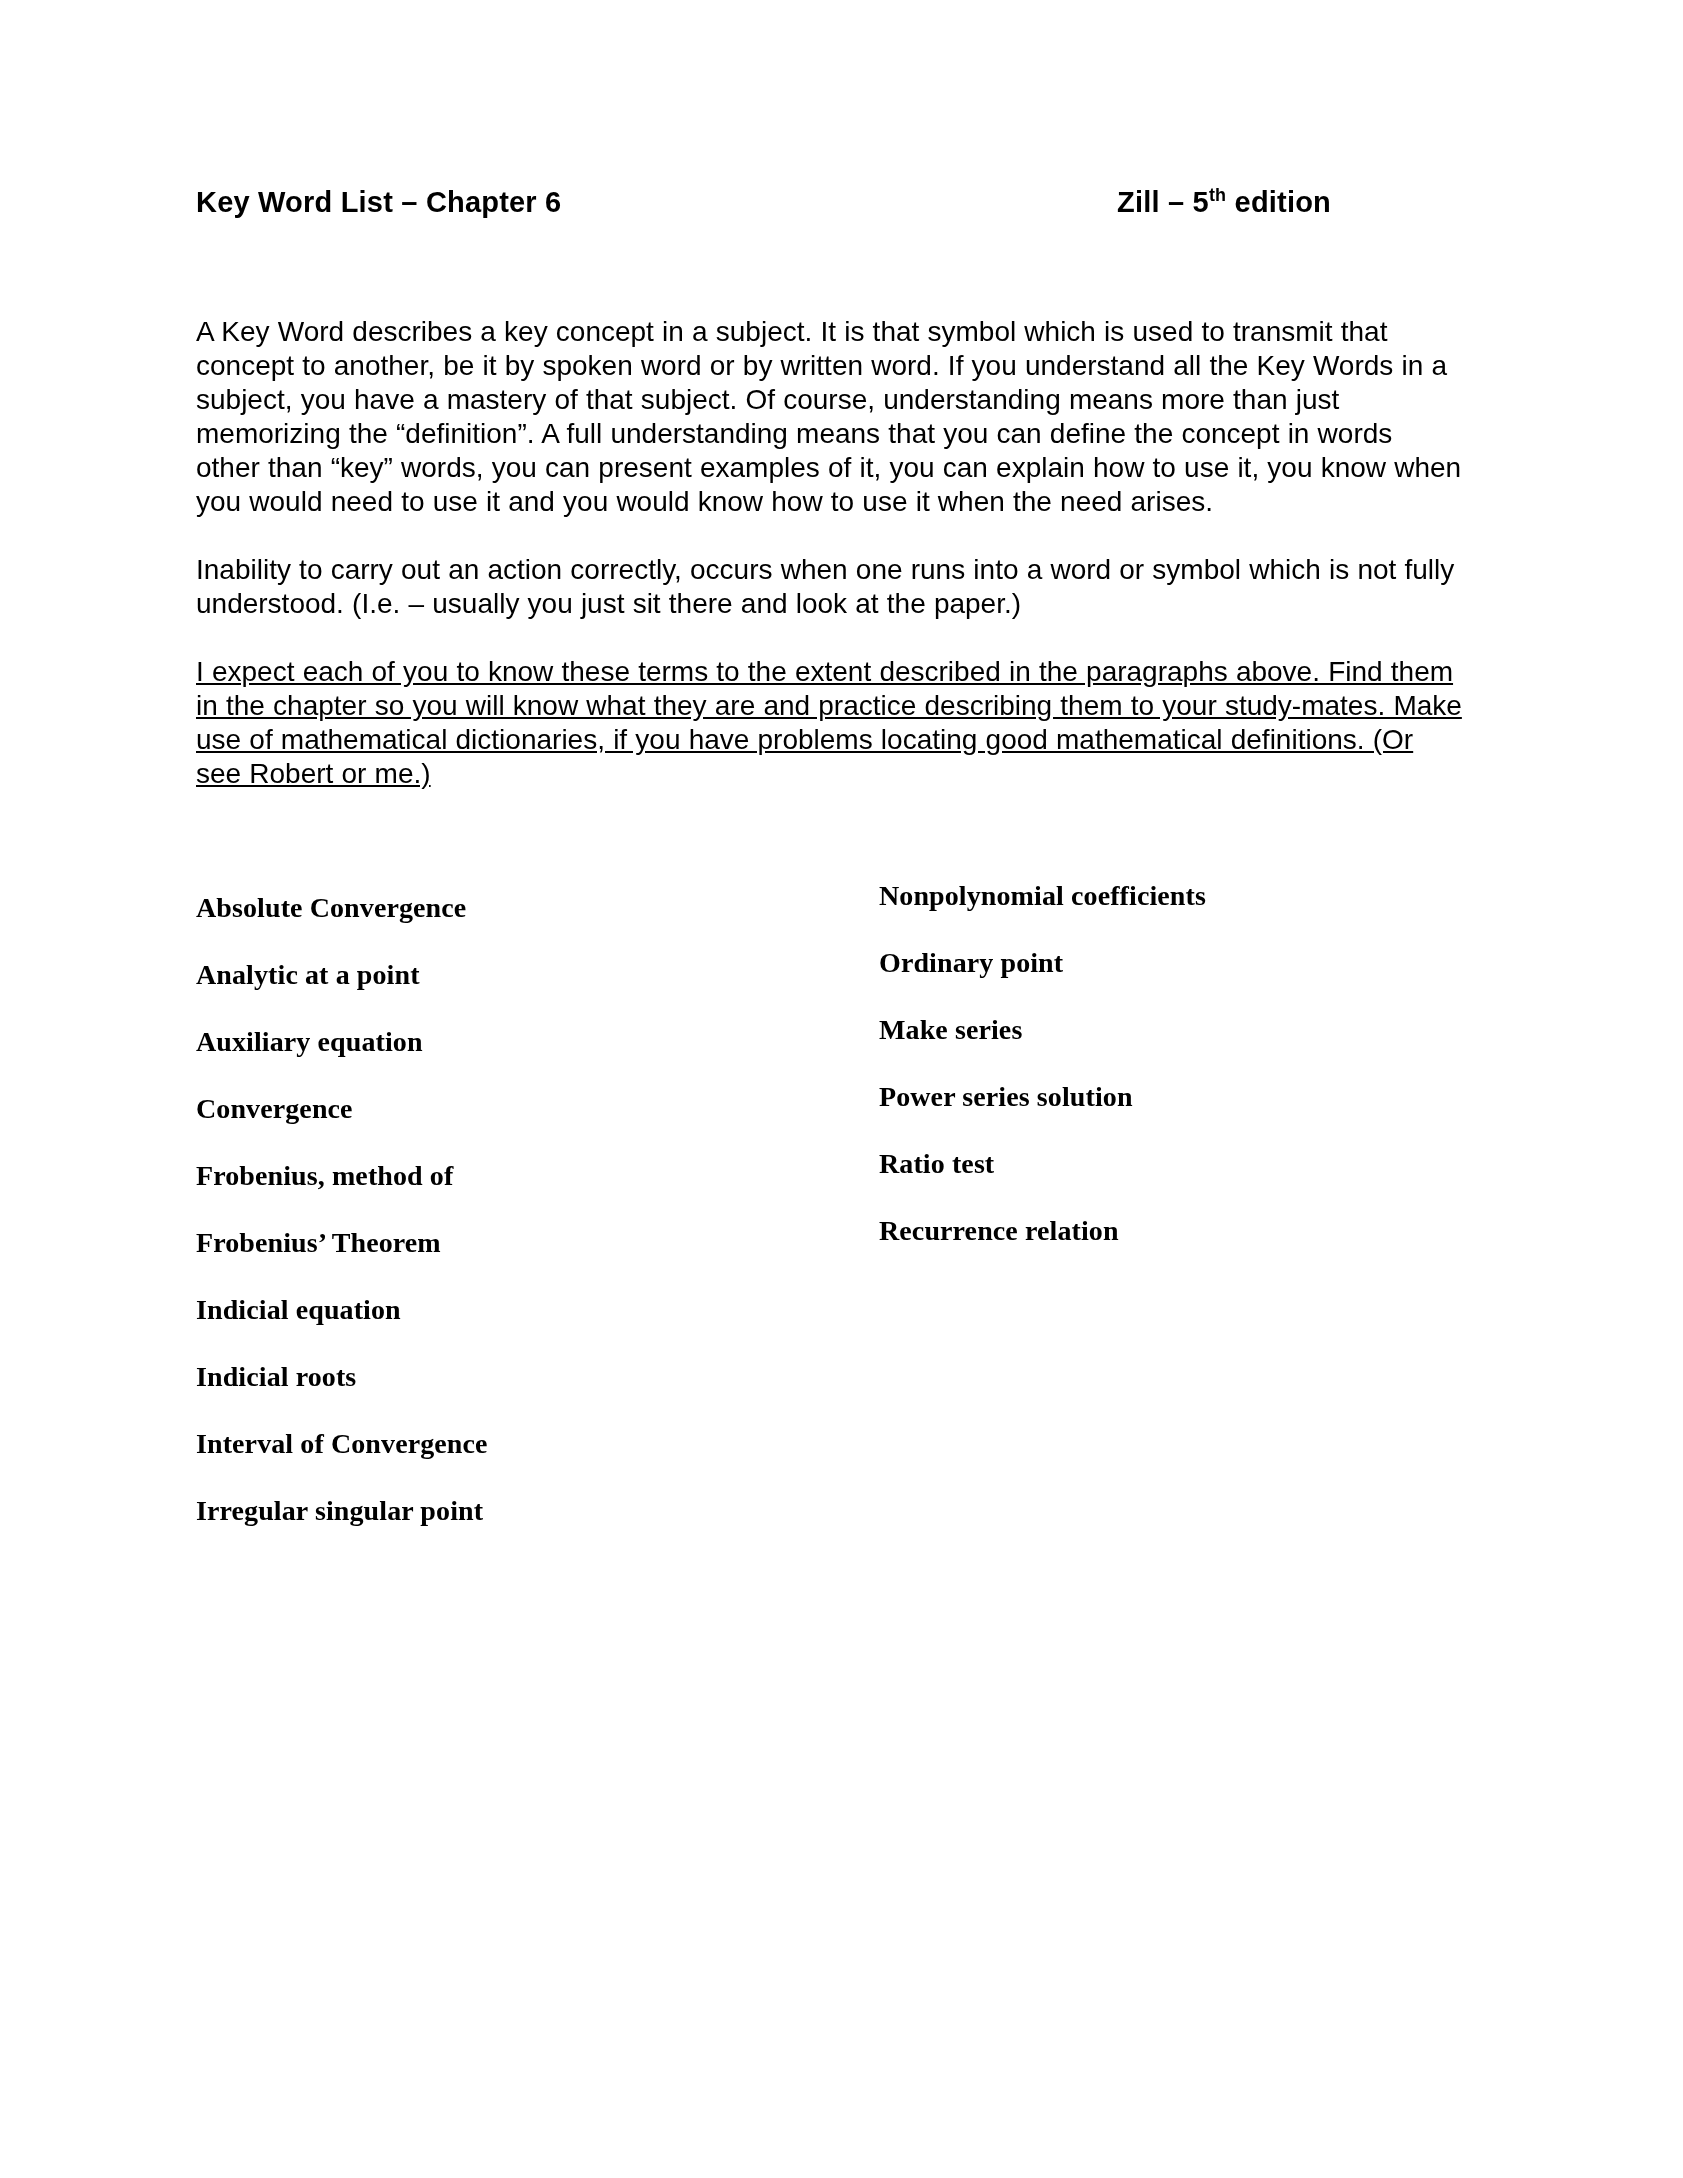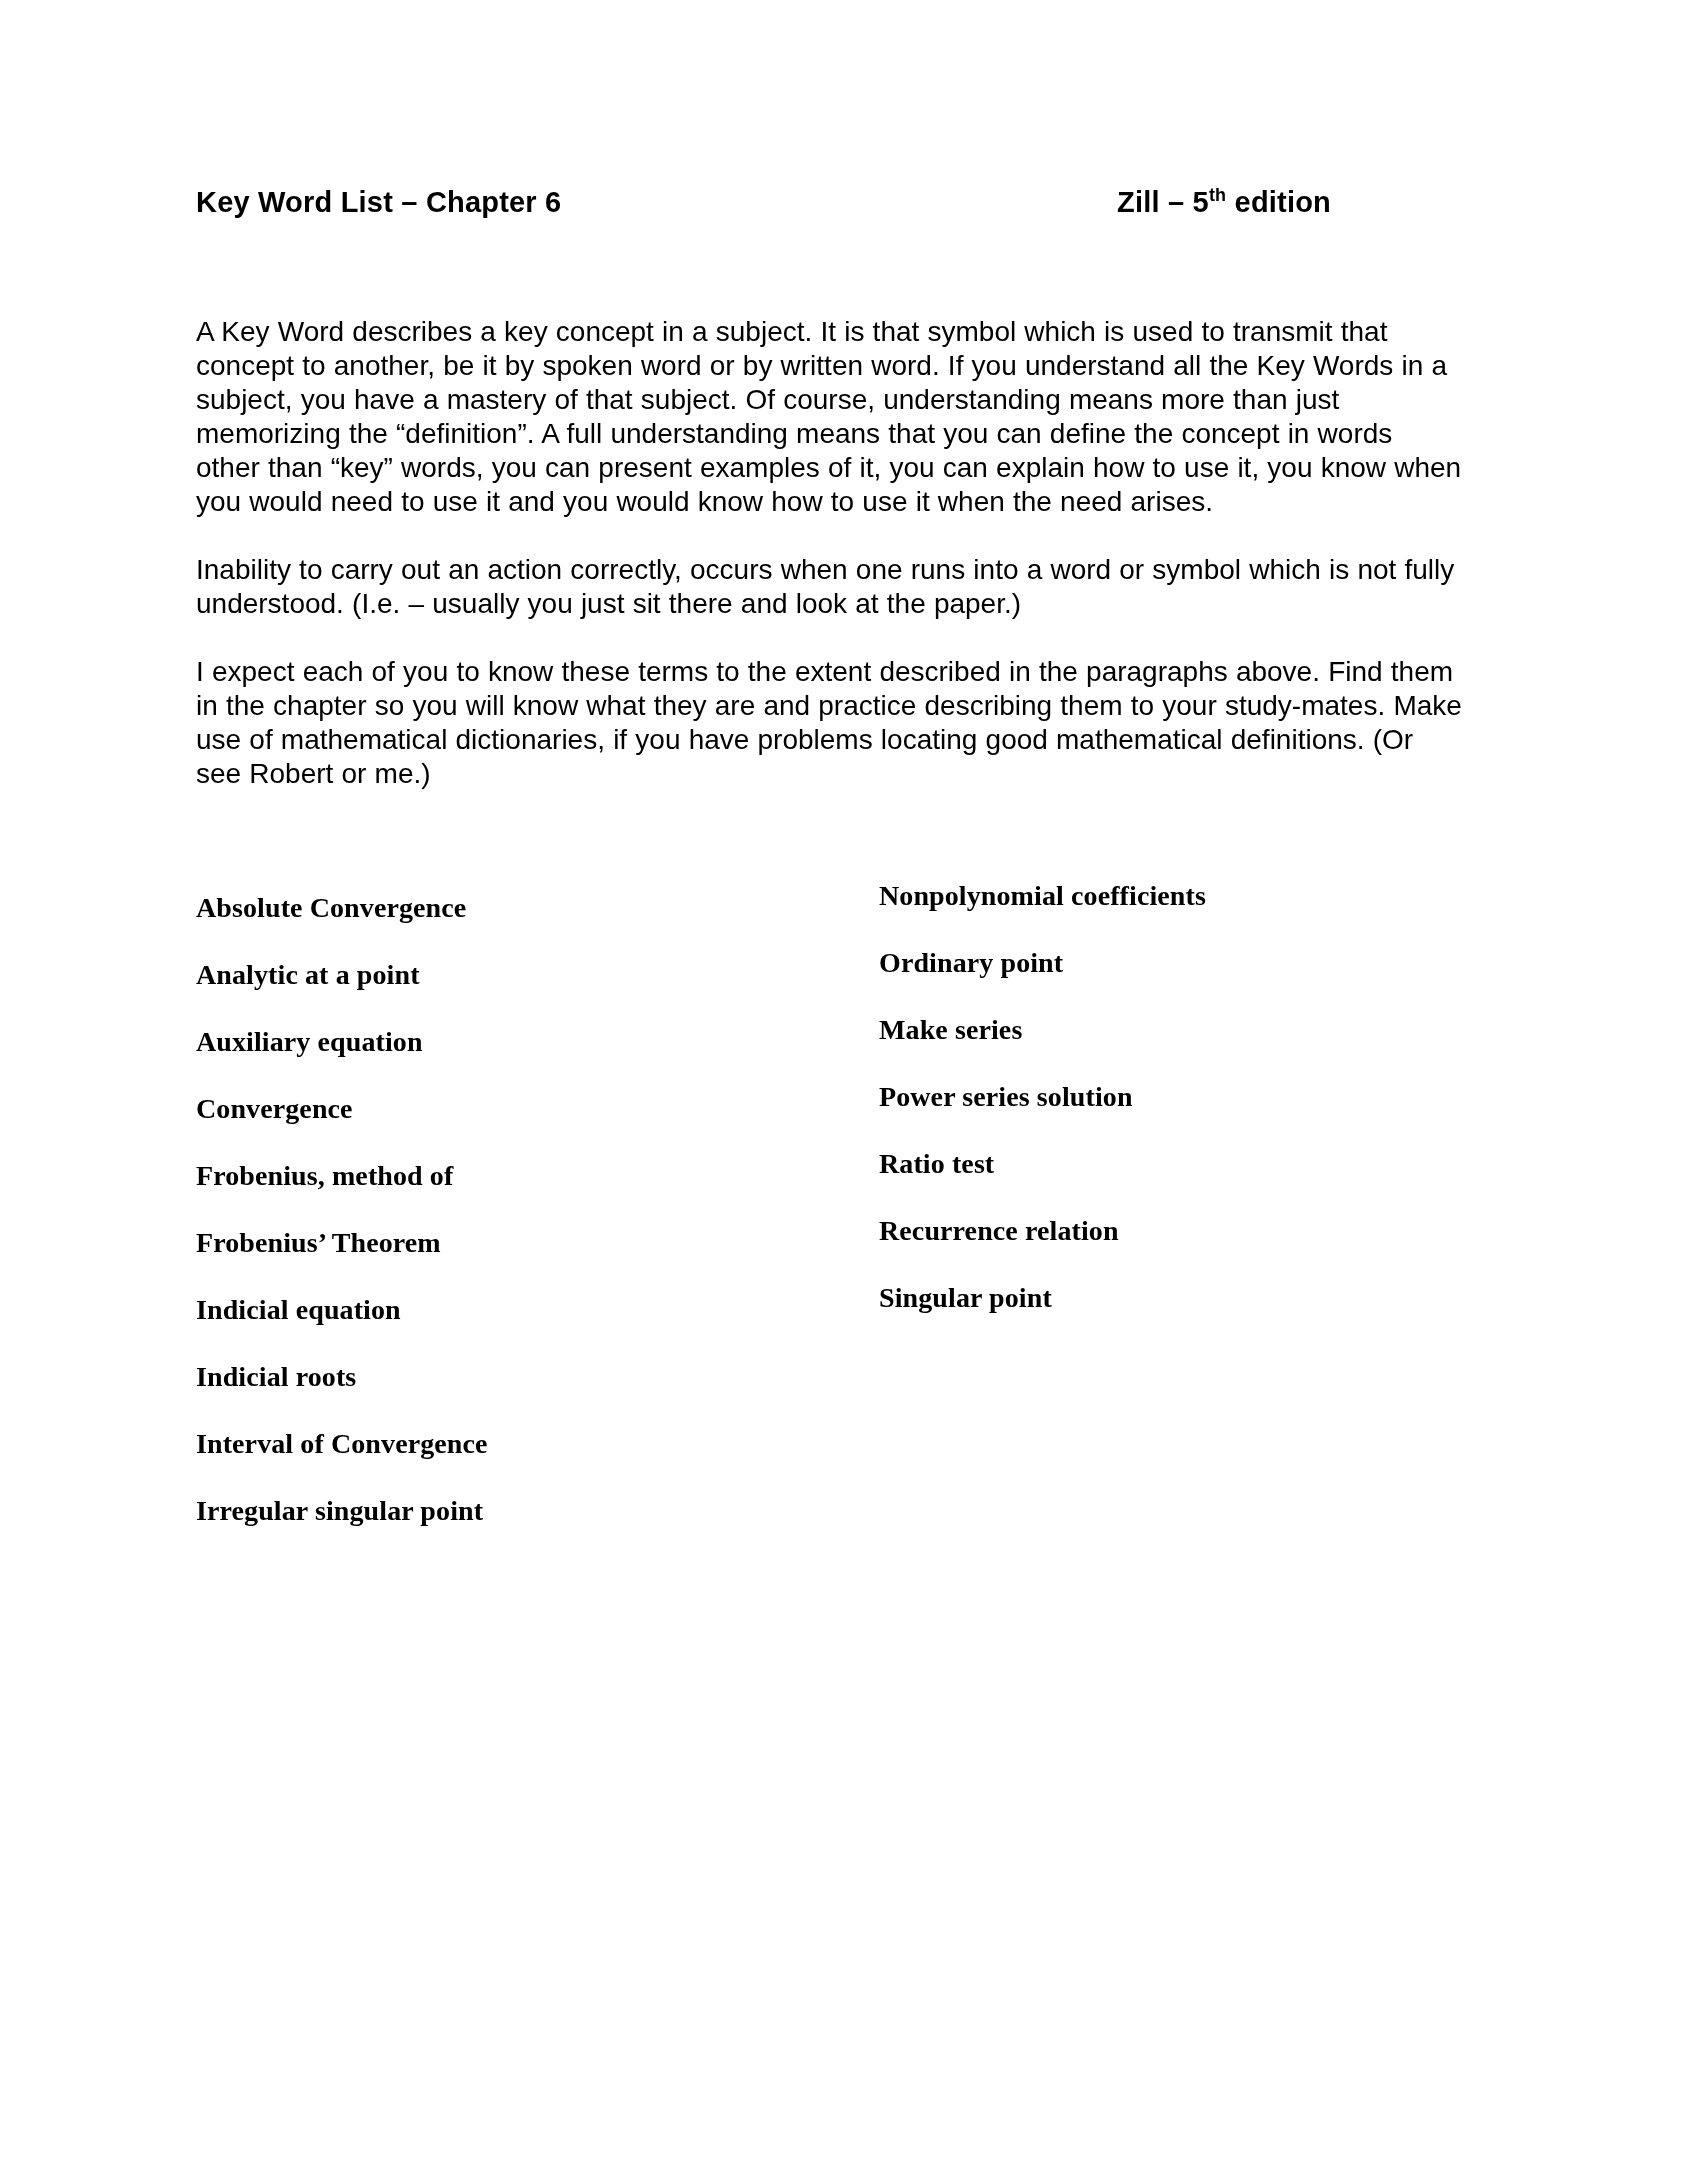--- a/index.html
+++ b/index.html
@@ -63,20 +63,21 @@
   }
   .para {
     font-size: 28px;
     line-height: 34px;
     text-align: left;
     margin: 0 0 34px 0;
     word-spacing: 0.4px;
   }
   .para:last-child {
     margin-bottom: 16px;
+    text-decoration: underline;
   }
 
   
   .keyword-columns {
     position: absolute;
     left: 196px;
     top: 891px;
     width: 1267px;
     height: 693px;
   }
@@ -134,19 +135,18 @@
       <div class="kw-item">Irregular singular point</div>
     </div>
 
     <div class="kw-col kw-col-right">
       <div class="kw-item">Nonpolynomial coefficients</div>
       <div class="kw-item">Ordinary point</div>
       <div class="kw-item">Make series</div>
       <div class="kw-item">Power series solution</div>
       <div class="kw-item">Ratio test</div>
       <div class="kw-item">Recurrence relation</div>
-      <div class="kw-item">Singular point</div>
     </div>
 
   </div>
 
 </div>
 
 
 </body></html>

